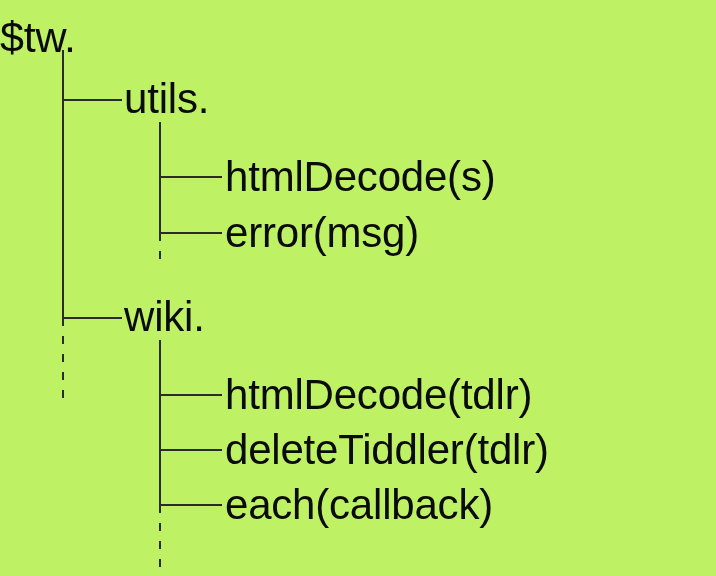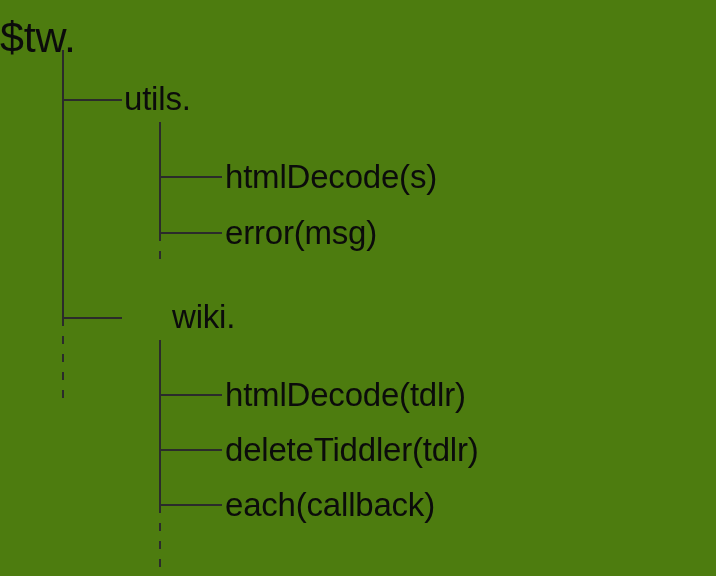--- a/index.html
+++ b/index.html
@@ -7,34 +7,34 @@
     padding: 0;
     background: #ffffff;
   }
   body {
     font-family: "Liberation Sans", sans-serif;
   }
   #canvas {
     position: relative;
     width: 716px;
     height: 576px;
-    background: #4d7c0f;
+    background: #bef264;
     overflow: hidden;
   }
   #tree-svg {
     position: absolute;
     left: 0;
     top: 0;
     width: 716px;
     height: 576px;
   }
   .node-label {
     position: absolute;
     font-family: "Liberation Sans", sans-serif;
-    font-size: 33px;
+    font-size: 42px;
     line-height: 42px;
     color: #0b0b0b;
     white-space: pre;
     letter-spacing: -0.2px;
   }
   .root-label {
     font-size: 43px;
   }
 </style>
 </head>
@@ -66,21 +66,21 @@
   </svg>
 
   <div class="node-label root-label" style="left:0px; top:16px;">$tw.</div>
 
   <div class="node-label" style="left:124px; top:78px;">utils.</div>
 
   <div class="node-label" style="left:225px; top:212px;">error(msg)</div>
 
   <div class="node-label" style="left:225px; top:156px;">htmlDecode(s)</div>
 
-  <div class="node-label" style="left:124px; top:296px;margin-left:48px;">wiki.</div>
+  <div class="node-label" style="left:124px; top:296px;">wiki.</div>
 
   <div class="node-label" style="left:225px; top:374px;">htmlDecode(tdlr)</div>
 
   <div class="node-label" style="left:225px; top:484px;">each(callback)</div>
 
   <div class="node-label" style="left:225px; top:429px;">deleteTiddler(tdlr)</div>
 
 </div>
 
 </body></html>

